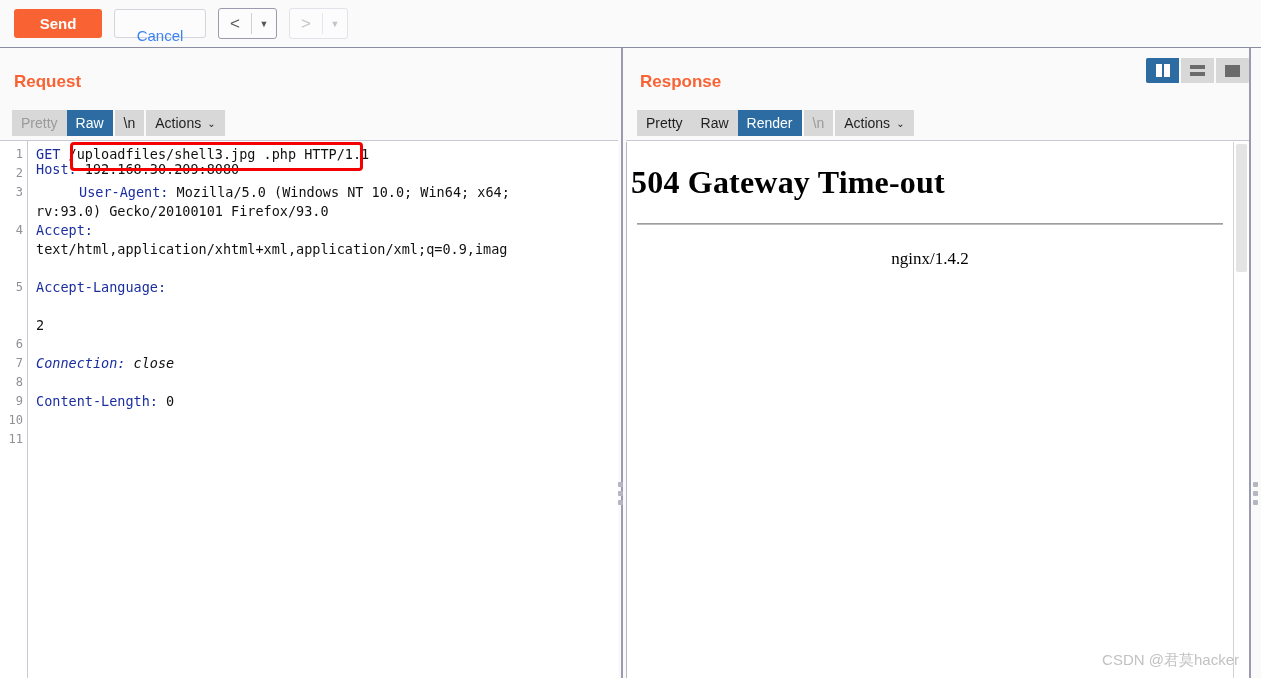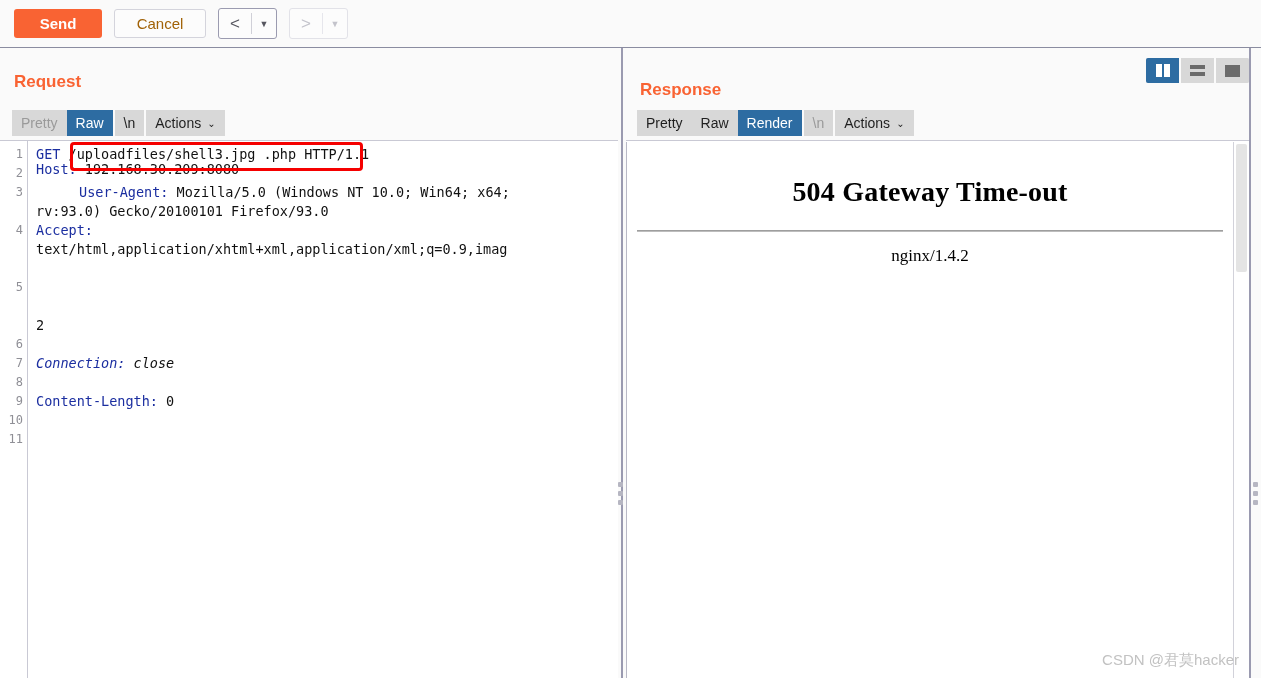--- a/index.html
+++ b/index.html
@@ -38,29 +38,29 @@
     font-family: "Liberation Sans", sans-serif;
     cursor: pointer;
     line-height: 29px;
     text-align: center;
     padding: 0;
   }
   .btn-cancel {
     width: 92px; height: 29px;
     margin-left: 12px;
     background: #fcfcfc;
-    color: #a16207;
+    color: #3b82f6;
     border: 1px solid #d4d4dc;
     border-radius: 3px;
     font-size: 15px;
     font-family: "Liberation Sans", sans-serif;
     line-height: 27px;
     text-align: center;
     cursor: pointer;
-    padding: 0;
+    padding: 12px;
   }
   .navgrp {
     display: flex;
     align-items: stretch;
     height: 29px;
     margin-left: 12px;
     border: 1px solid #9b9bb0;
     border-radius: 3px;
     background: #fcfcfc;
     overflow: hidden;
@@ -85,21 +85,21 @@
   .navgrp.disabled .nav-caret { color: #c3c3cb; }
 
   
   .panel-head {
     position: absolute;
     font-size: 17px;
     font-weight: bold;
     color: #f96333;
   }
   #req-title { left: 14px; top: 72px; }
-  #res-title { left: 640px; top: 80px; }
+  #res-title { left: 640px; top: 72px; }
 
   .tabbar {
     position: absolute;
     height: 26px;
     background: #bef264;
     display: flex;
     align-items: stretch;
     border-radius: 0;
   }
   #req-tabs { left: 12px; top: 110px; }
@@ -238,40 +238,40 @@
   #render-frame {
     position: absolute;
     left: 0; top: 1px;
     right: 16px; bottom: 0;
     background: #ffffff;
     border-left: 1px solid #b9b9c6;
     box-sizing: border-box;
     padding-top: 18px;
   }
   .err-title {
-    text-align: center;
+    text-align: left;
     font-family: "Liberation Serif", serif;
-    font-size: 28px;
+    font-size: 32px;
     font-weight: bold;
     color: #000000;
-    margin: 16px;
+    margin: 4px;
     letter-spacing: 0.2px;
   }
   .err-rule {
     margin: 22px 10px 0 10px;
     height: 1px;
     background: #bdbdbd;
     border-top: 1px solid #9e9e9e;
   }
   .err-sub {
     text-align: center;
     font-family: "Liberation Serif", serif;
     font-size: 17px;
     color: #000000;
-    margin-top: 14px;
+    margin-top: 24px;
   }
   .scroll-track {
     position: absolute;
     right: 0; top: 1px;
     width: 15px; bottom: 0;
     background: #ffffff;
     border-left: 1px solid #d2d2da;
     cursor: pointer;
   }
   .scroll-thumb {
@@ -338,20 +338,21 @@
       <div class="ln" style="top: 270px;">10</div>
       <div class="ln" style="top: 289px;">11</div>
     </div>
   <div class="code-area" id="code-area">
       <div class="cline" style="top: 4px;"><span class="hdr-name">GET </span><span>/uploadfiles/shell3.jpg .php HTTP/1.1</span></div>
       <div class="cline" style="top: 19px;"><span class="hdr-name">Host:</span><span> 192.168.30.209:8080</span></div>
       <div class="cline" style="top: 42px; margin-left: 43px;"><span class="hdr-name">User-Agent:</span><span> Mozilla/5.0 (Windows NT 10.0; Win64; x64;</span></div>
       <div class="cline" style="top: 61px;"><span>rv:93.0) Gecko/20100101 Firefox/93.0</span></div>
       <div class="cline" style="top: 80px;"><span class="hdr-name">Accept:</span></div>
       <div class="cline" style="top: 99px;"><span>text/html,application/xhtml+xml,application/xml;q=0.9,imag</span></div>
+      <div class="cline" style="top: 137px;"><span class="hdr-name">Accept-Language:</span></div>
       <div class="cline" style="top: 175px;"><span>2</span></div>
       <div class="cline" style="top: 213px; font-style: italic;"><span class="hdr-name">Connection:</span><span> close</span></div>
       <div class="cline" style="top: 251px;"><span class="hdr-name">Content-Length:</span><span> 0</span></div>
       <div class="cline" style="top: 270px;"></div>
       <div class="cline hl" style="top: 289px;"></div>
     </div>
 </div>
 <div class="redbox"></div>
 
 <div class="vsplit" id="split-mid">

